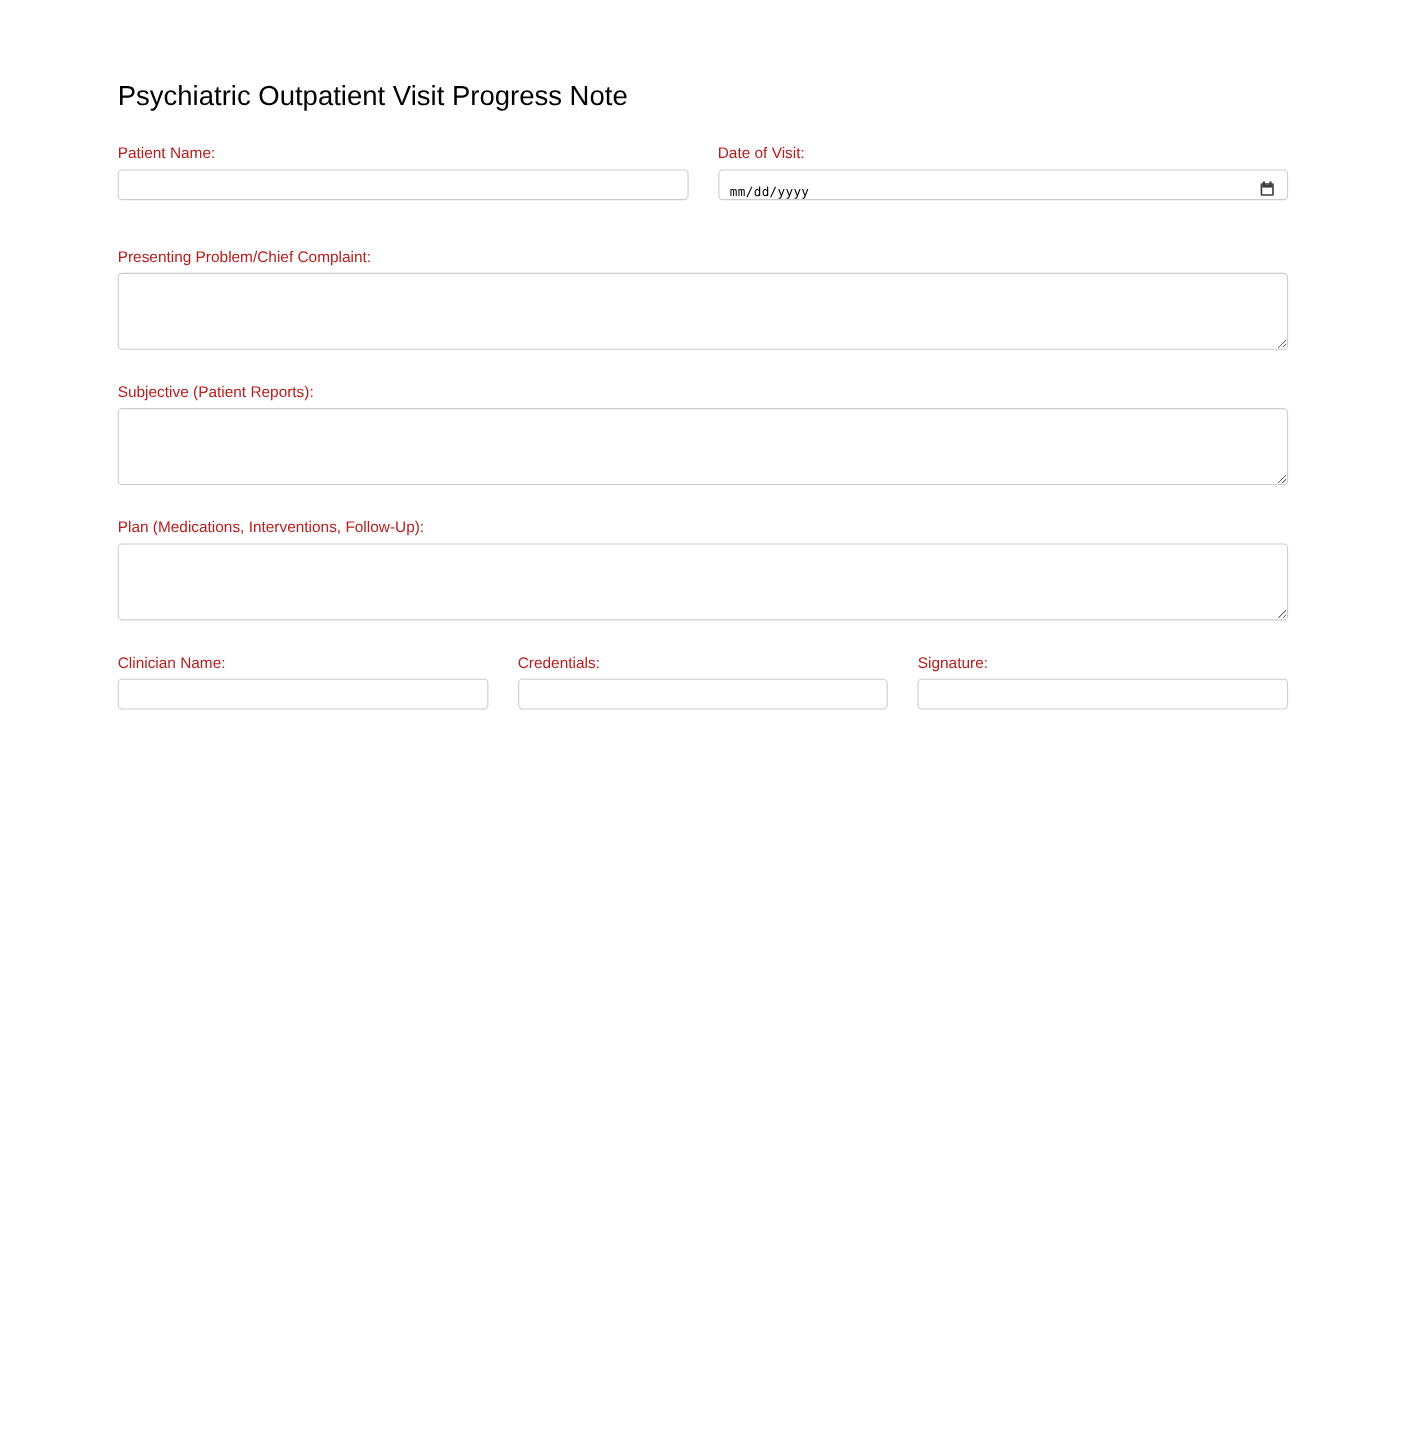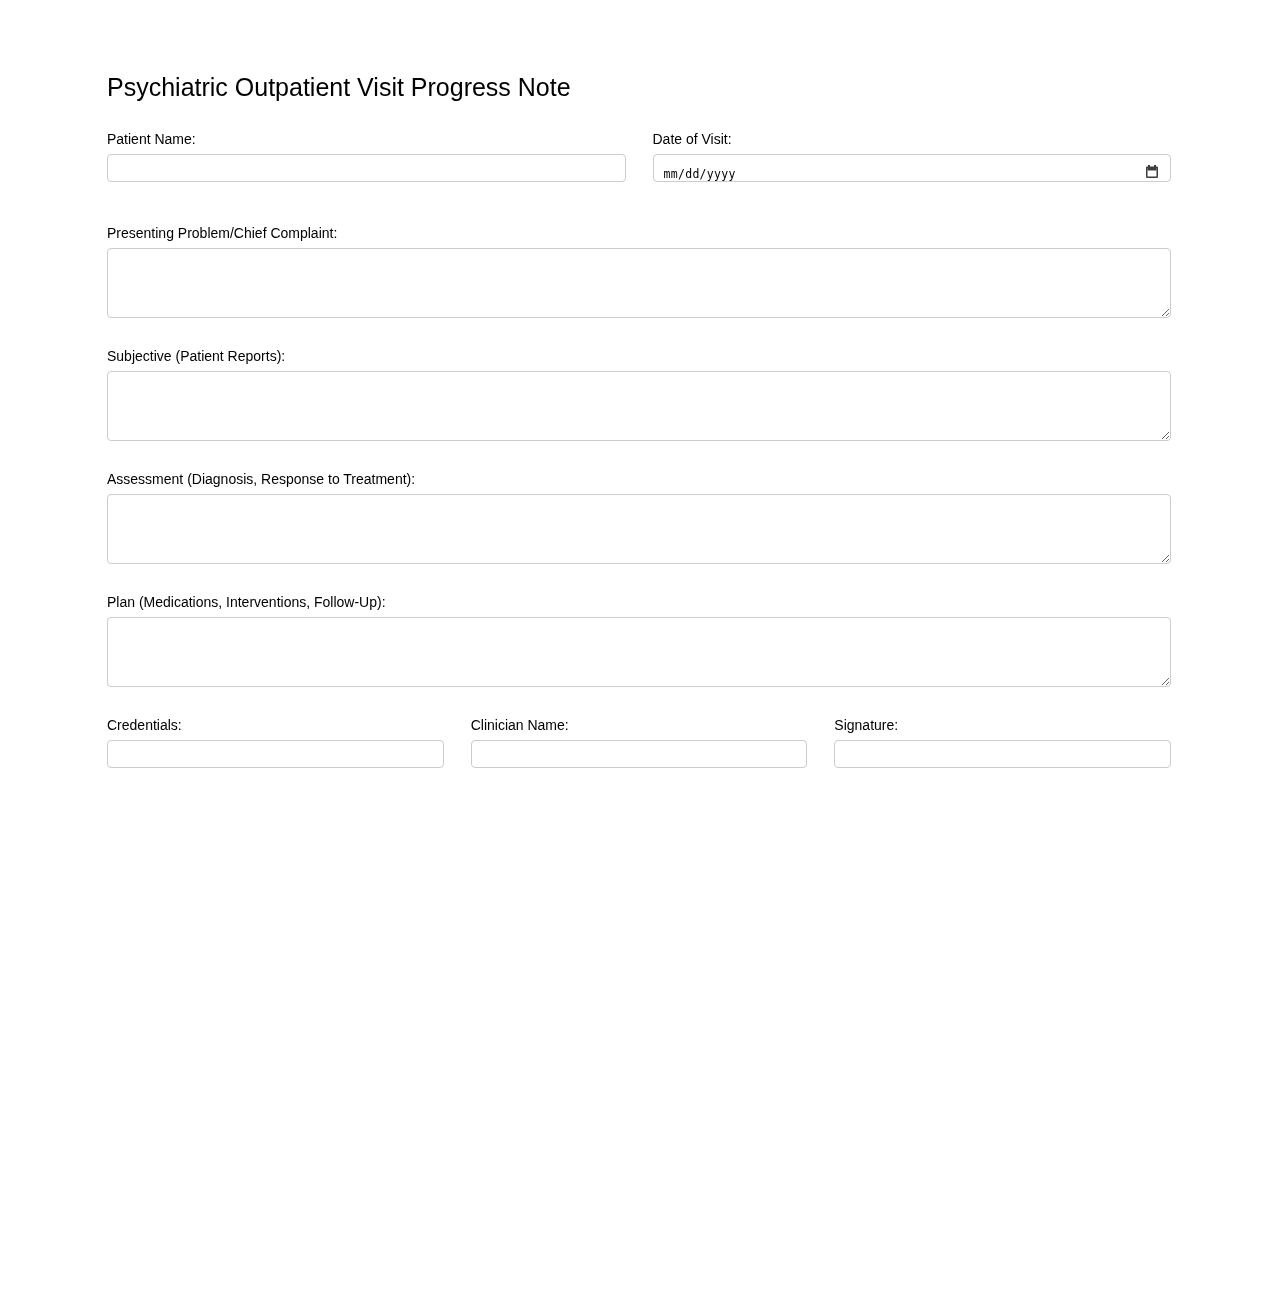--- a/index.html
+++ b/index.html
@@ -29,21 +29,21 @@
     display: flex;
     gap: 27px;
   }
   .row .col { flex: 1; min-width: 0; }
   .row-top { margin-bottom: 43px; }
   .field label {
     display: block;
     font-size: 14px;
     line-height: 17px;
     margin-bottom: 6px;
-    color: #000000;
+    color: #b91c1c;
   }
   .text-input {
     display: block;
     width: 100%;
     height: 28px;
     box-sizing: border-box;
     border: 1px solid #ccc;
     border-radius: 4px;
     background: #fff;
     padding: 0 10px;
@@ -128,37 +128,33 @@
       <label>Presenting Problem/Chief Complaint:</label>
       <textarea style=""></textarea>
     </div>
 
     <div class="section field">
       <label>Subjective (Patient Reports):</label>
       <textarea style=""></textarea>
     </div>
 
 
-    <div class="section field">
-      <label>Assessment (Diagnosis, Response to Treatment):</label>
-      <textarea style=""></textarea>
-    </div>
 
     <div class="section field">
       <label>Plan (Medications, Interventions, Follow-Up):</label>
       <textarea style=""></textarea>
     </div>
 
     <div class="row">
       <div class="col field">
-        <label>Credentials:</label>
+        <label>Clinician Name:</label>
         <input type="text" class="text-input" value="" style="">
       </div>
       <div class="col field">
-        <label>Clinician Name:</label>
+        <label>Credentials:</label>
         <input type="text" class="text-input" value="" style="">
       </div>
       <div class="col field">
         <label>Signature:</label>
         <input type="text" class="text-input" value="" style="">
       </div>
     </div>
 
   </div>
 </div>

